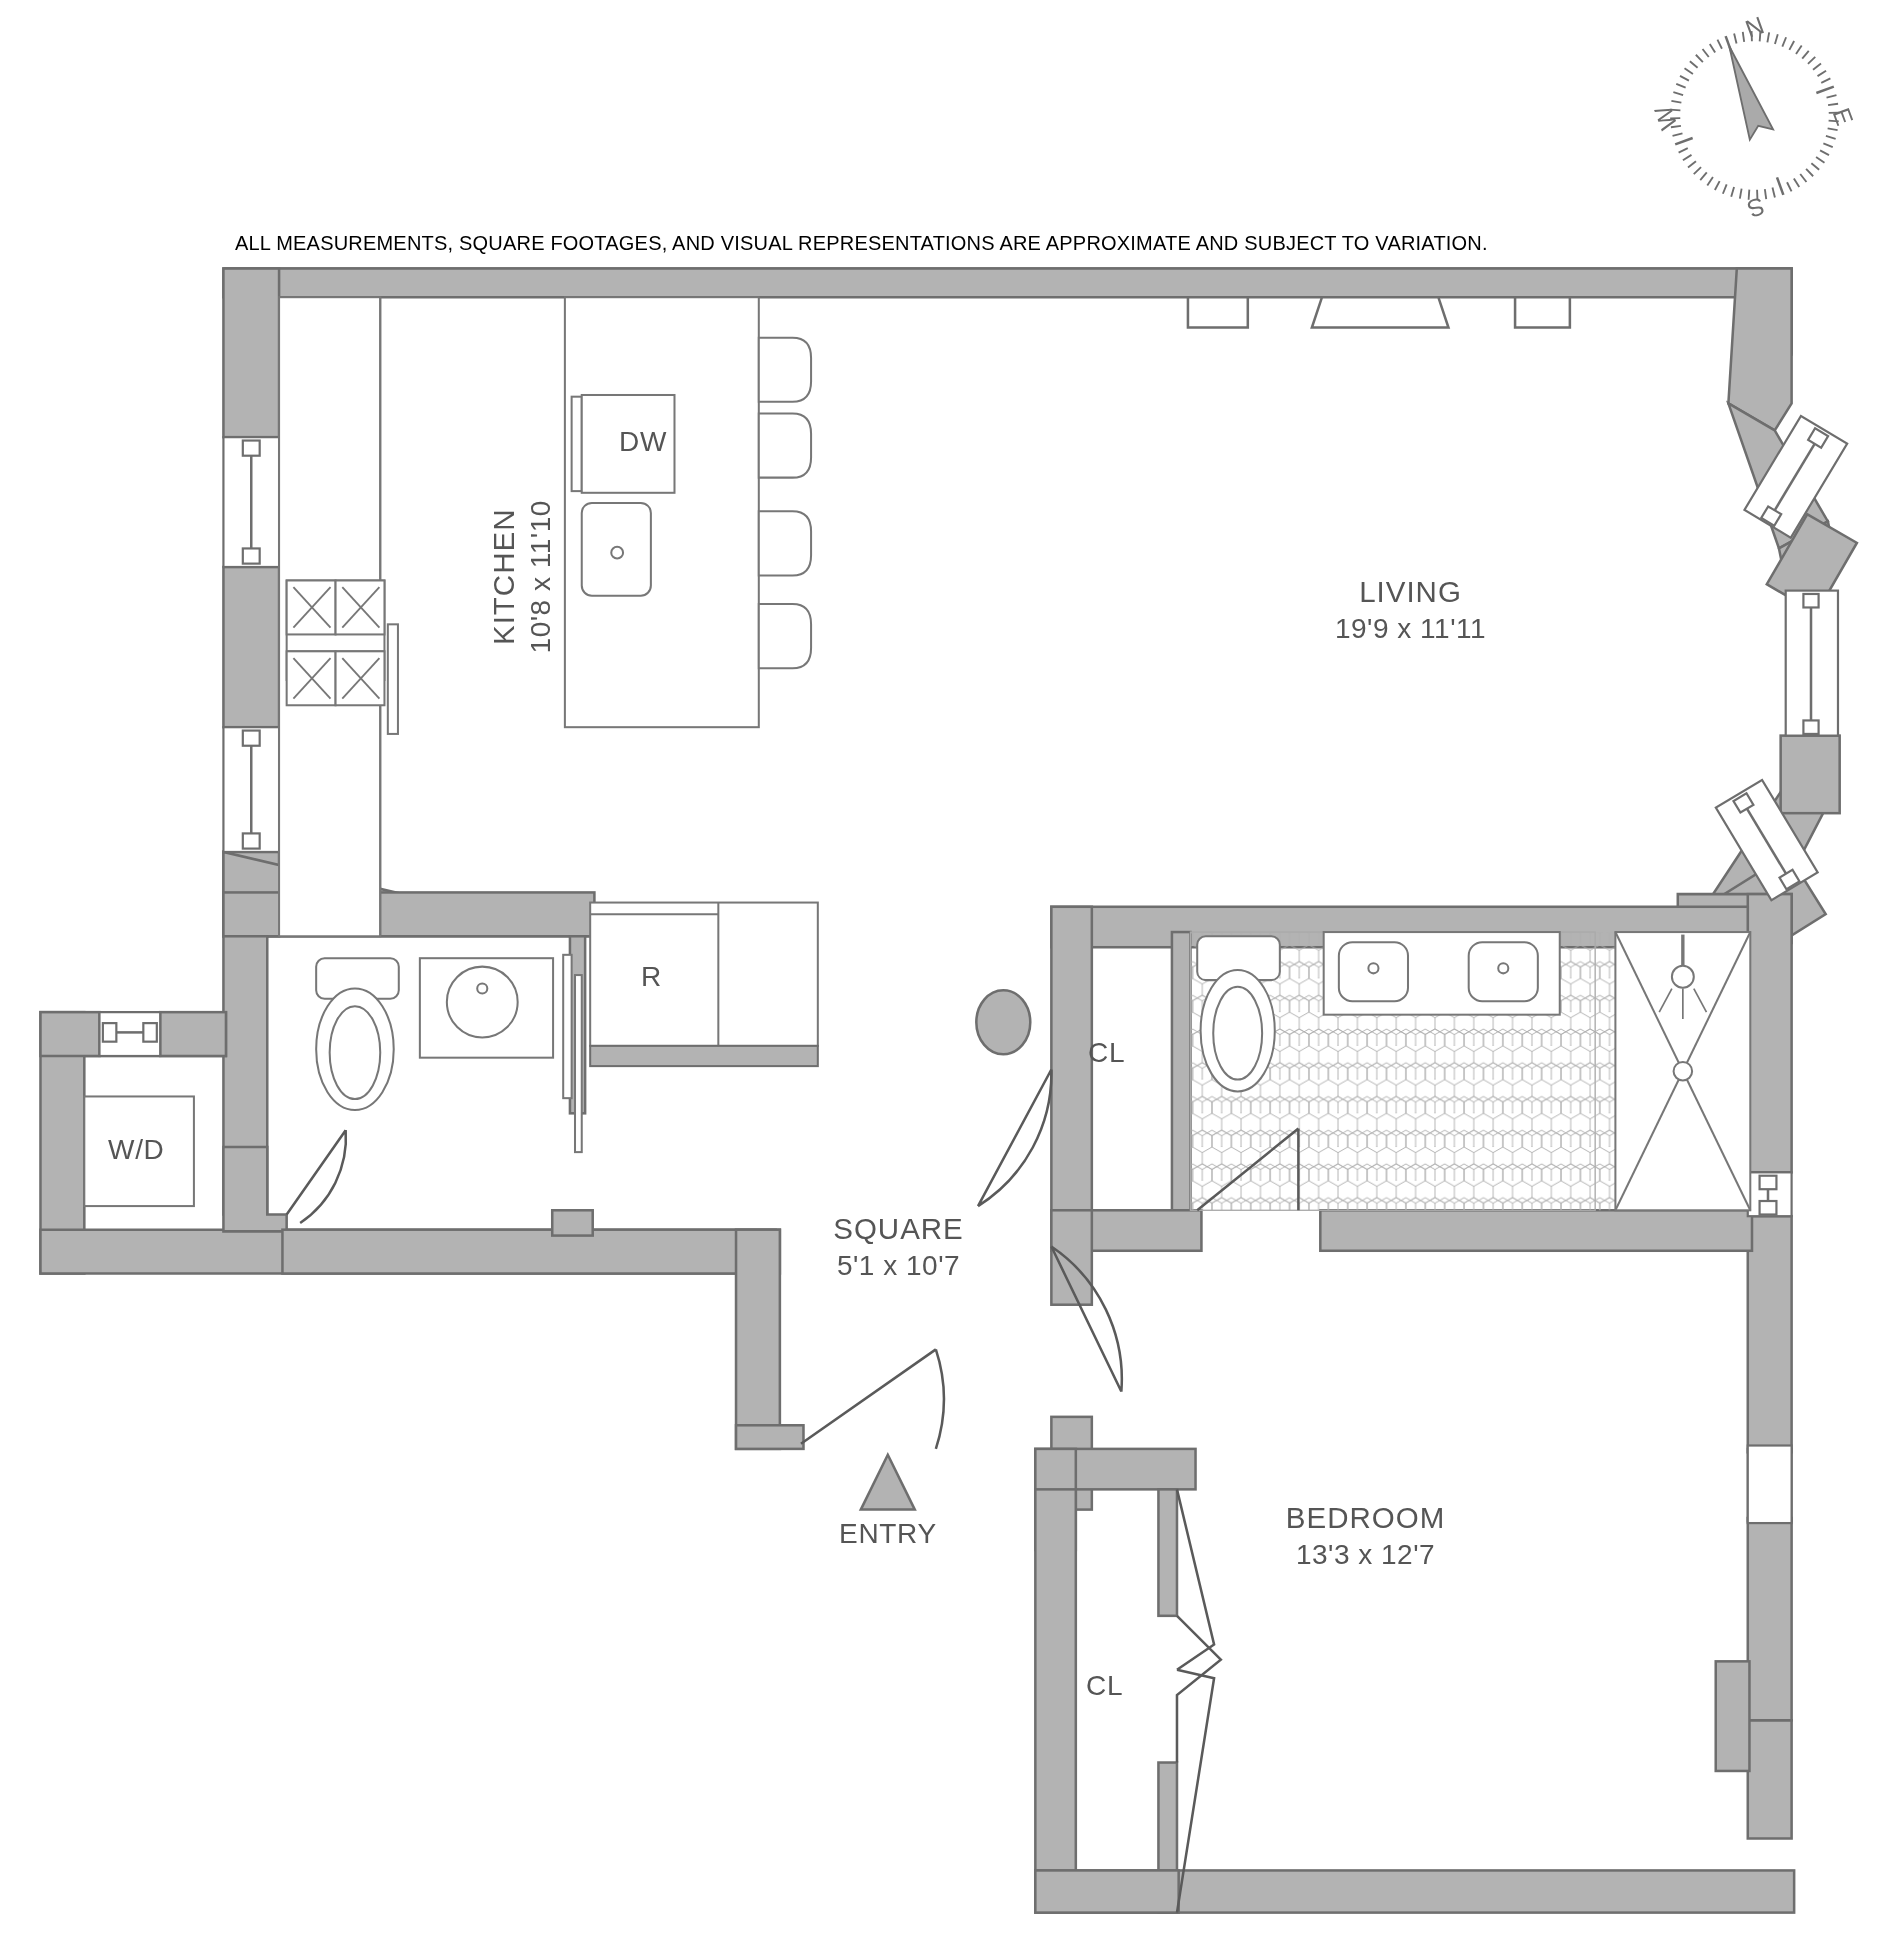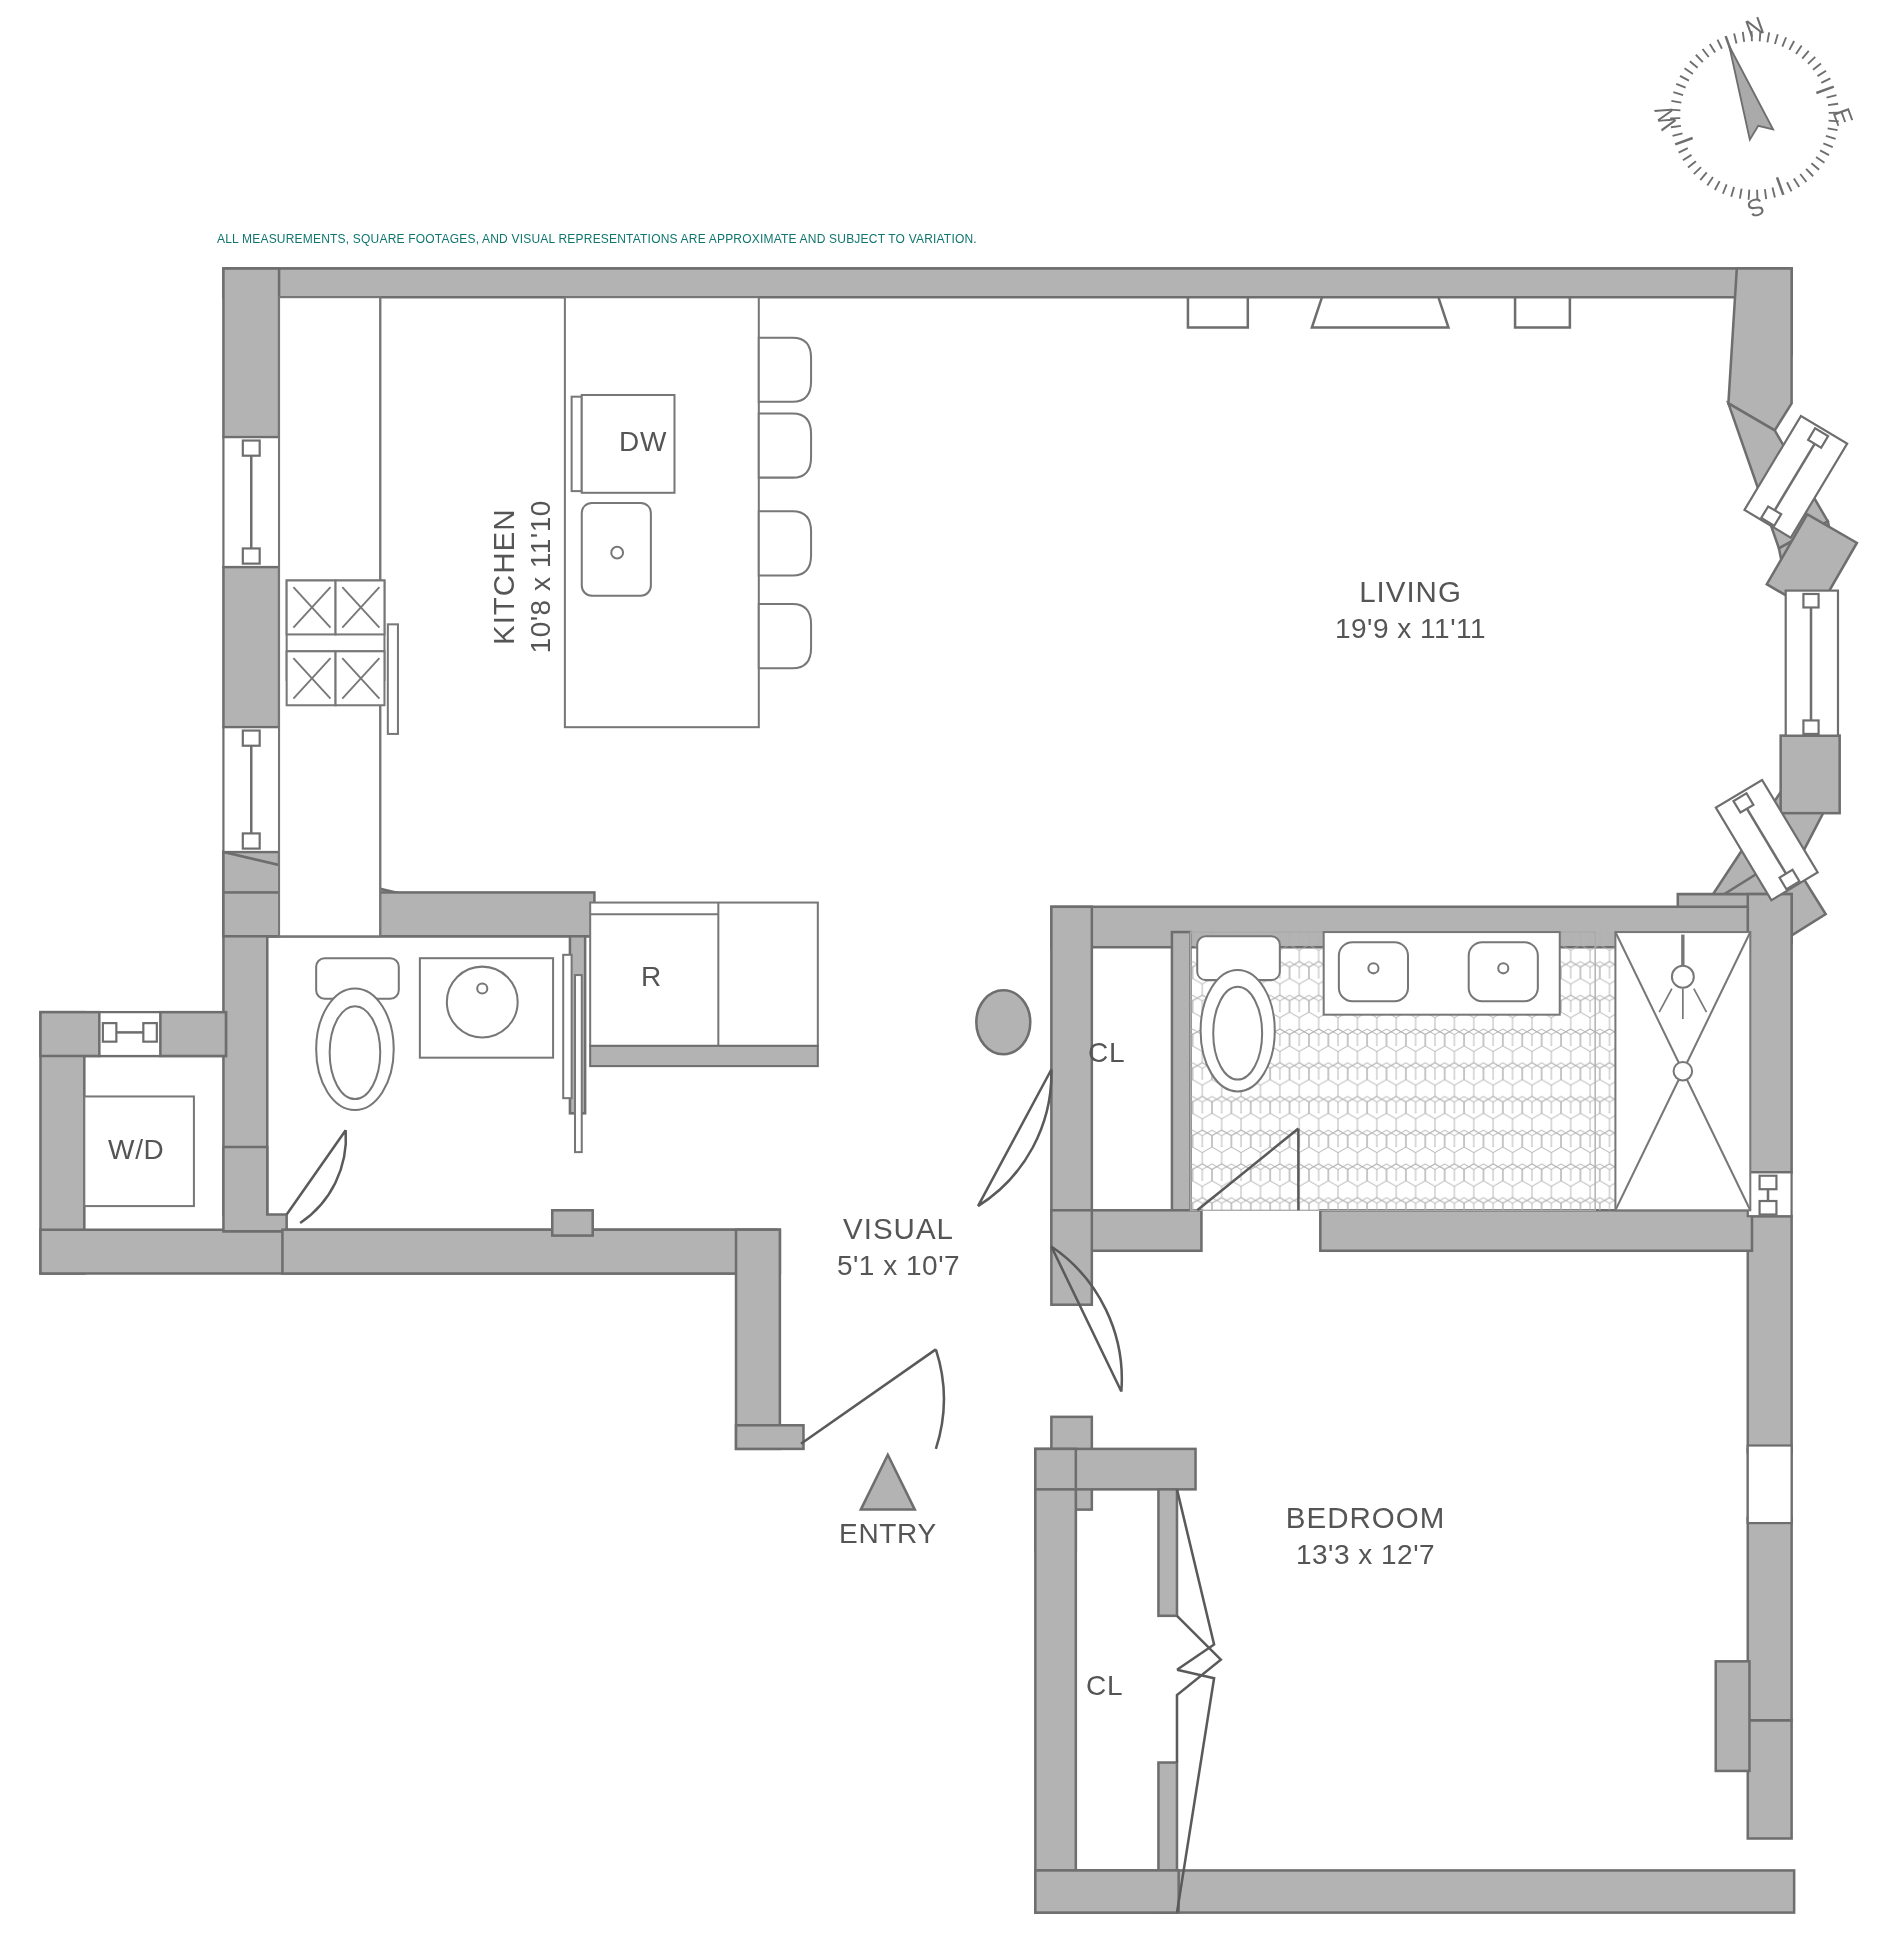--- a/index.html
+++ b/index.html
@@ -20,24 +20,24 @@
     left: 44px;
     top: 27px;
     font-size: 49px;
     letter-spacing: 0.4px;
     color: #555555;
     font-weight: 400;
     white-space: nowrap;
   }
   #disclaimer {
     position: absolute;
-    left: 217px;
+    left: 235px;
     top: 232px;
-    font-size: 12px;
-    color: #0f766e;
+    font-size: 20px;
+    color: #000000;
     letter-spacing: 0.2px;
     white-space: nowrap;
   }
   #compass {
     position: absolute;
     left: 1649px;
     top: 10px;
     width: 211px;
     height: 211px;
   }
@@ -487,21 +487,21 @@
     <div class="rl-name">KITCHEN</div>
     <div class="rl-dim">10'8 x 11'10</div>
   </div>
 
   <div class="roomlabel" style="left:1242px; top:573px; width:337px;">
     <div class="rl-name">LIVING</div>
     <div class="rl-dim">19'9 x 11'11</div>
   </div>
 
   <div class="roomlabel" style="left:751px; top:1210px; width:295px;">
-    <div class="rl-name">VISUAL</div>
+    <div class="rl-name">SQUARE</div>
     <div class="rl-dim">5'1 x 10'7</div>
   </div>
 
   <div class="roomlabel" style="left:1197px; top:1499px; width:337px;">
     <div class="rl-name">BEDROOM</div>
     <div class="rl-dim">13'3 x 12'7</div>
   </div>
 
   <div class="small-lbl" style="left:619px; top:426px;">DW</div>
   <div class="small-lbl" style="left:641px; top:961px;">R</div>

